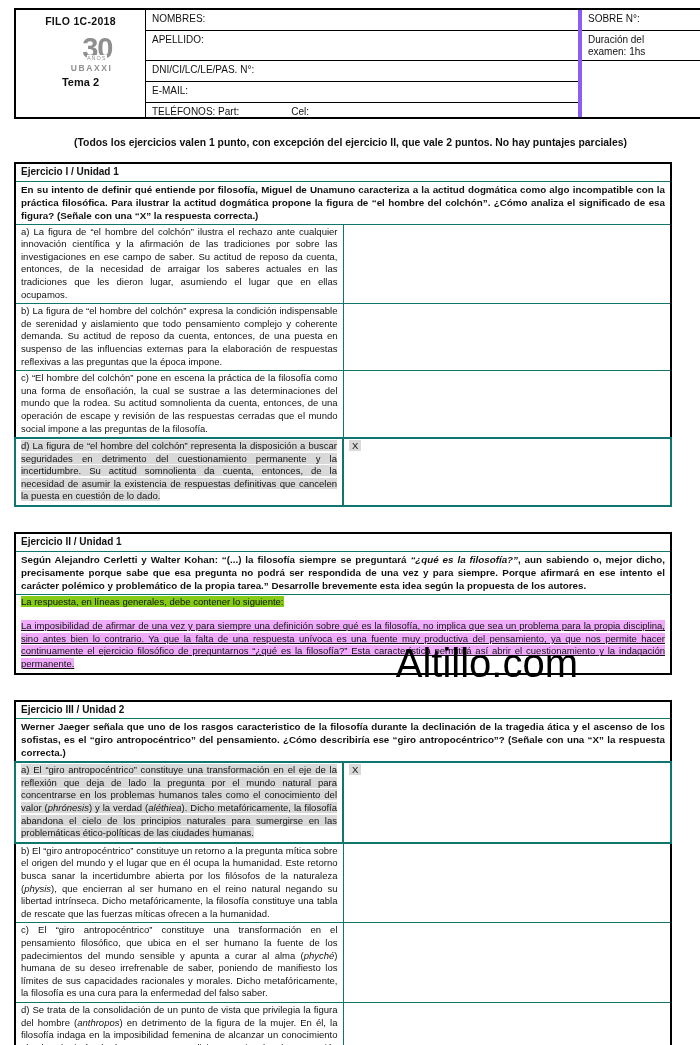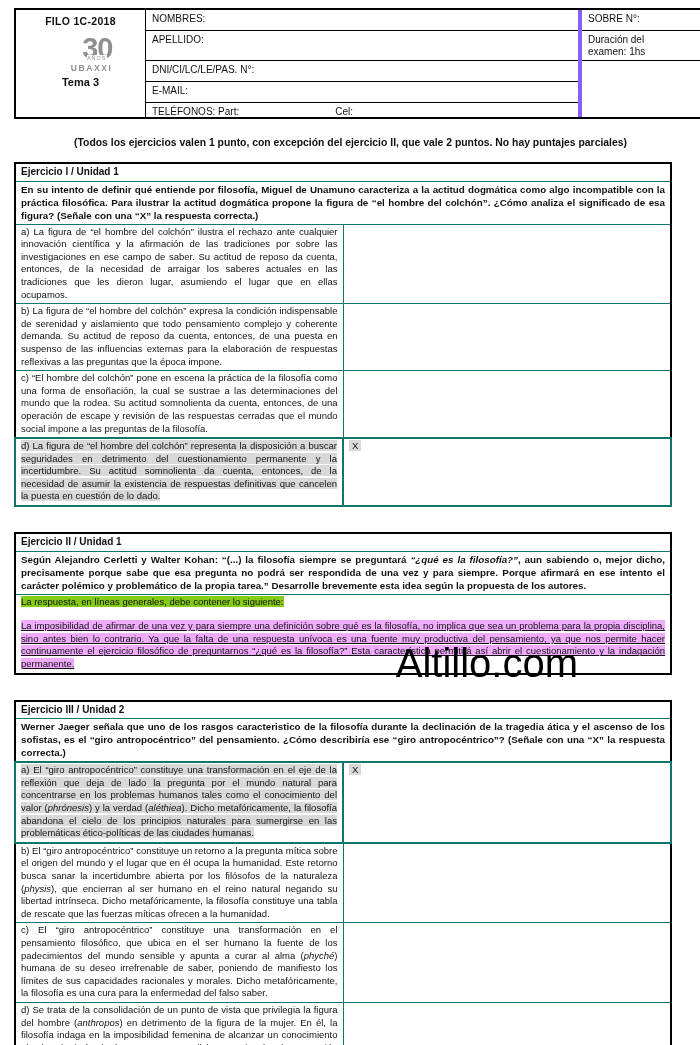--- a/index.html
+++ b/index.html
@@ -11,21 +11,21 @@
   .hdr-left{border-right:1px solid #000;}
   .code{font-weight:bold;font-size:10.5px;text-align:center;padding-top:5px;letter-spacing:0.3px;}
   .logo{position:relative;width:64px;margin:7px auto 0;text-align:right;color:#8f8f8f;}
   .logo-num{font-size:29px;font-weight:bold;line-height:1;letter-spacing:-1px;}
   .logo-anos{position:absolute;right:6px;top:21px;font-size:5.5px;letter-spacing:1px;background:#fff;color:#8f8f8f;}
   .logo-brand{font-size:8.5px;font-weight:bold;letter-spacing:1.6px;margin-top:0px;}
   .tema{font-weight:bold;font-size:11px;text-align:center;margin-top:3px;}
   .hdr-mid{display:grid;grid-template-rows:21px 30px 21px 21px auto;}
   .mrow{border-bottom:1px solid #000;font-size:10px;padding:3px 6px 0;box-sizing:border-box;}
   .mrow:last-child{border-bottom:none;}
-  .cel{margin-left:96px;}
+  .cel{margin-left:52px;}
   .hdr-right{display:grid;grid-template-rows:21px 30px auto;border-left:4px solid #8b5cf6;margin-left:-1px;}
   .rrow{font-size:10px;padding:3px 6px 0;box-sizing:border-box;line-height:12px;}
   .r1,.r2{border-bottom:1px solid #000;}
   .r3 .spacer{height:13px;}
 
   
   .instr{font-weight:bold;font-size:10.4px;text-align:center;margin:17px 0 13px;line-height:13px;}
 
   
   table.ex{border-collapse:collapse;border:2px solid #000;width:658px;margin:0 0 25px 0;table-layout:fixed;}
@@ -50,21 +50,21 @@
 <div class="page">
 
   <div class="hdr">
     <div class="hdr-left">
       <div class="code">FILO 1C-2018</div>
       <div class="logo">
         <div class="logo-num">30</div>
         <div class="logo-anos">AÑOS</div>
         <div class="logo-brand">UBAXXI</div>
       </div>
-      <div class="tema">Tema 3</div>
+      <div class="tema">Tema 2</div>
     </div>
     <div class="hdr-mid">
       <div class="mrow"><span>NOMBRES:</span></div>
       <div class="mrow"><span>APELLIDO:</span></div>
       <div class="mrow"><span>DNI/CI/LC/LE/PAS. N°:</span></div>
       <div class="mrow"><span>E-MAIL:</span></div>
       <div class="mrow"><span>TELÉFONOS: Part:</span><span class="cel">Cel:</span></div>
     </div>
     <div class="hdr-right">
       <div class="rrow r1">SOBRE N°:</div>

